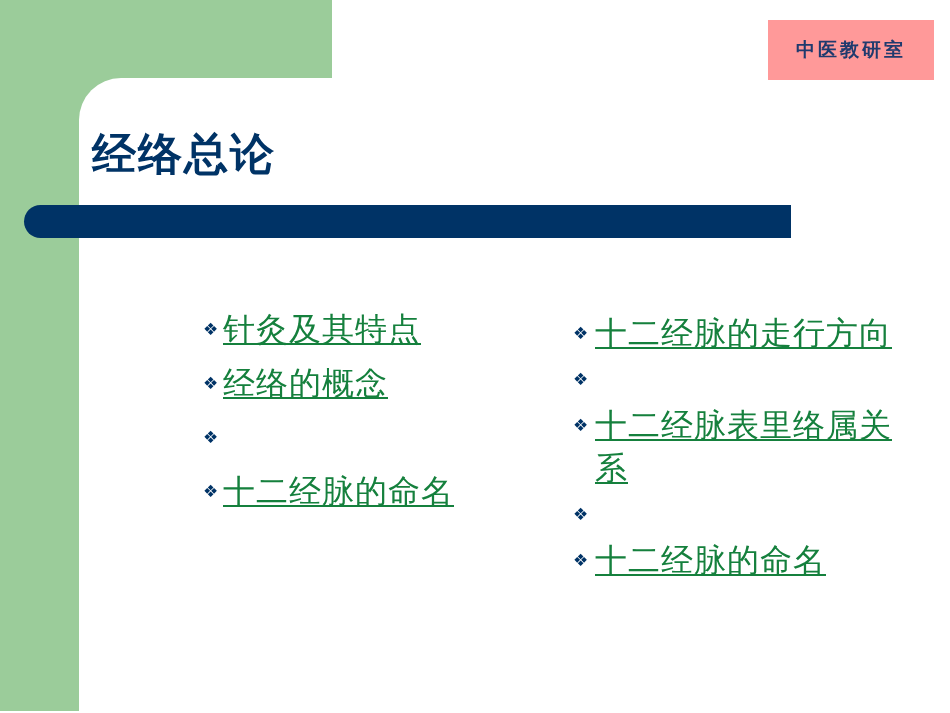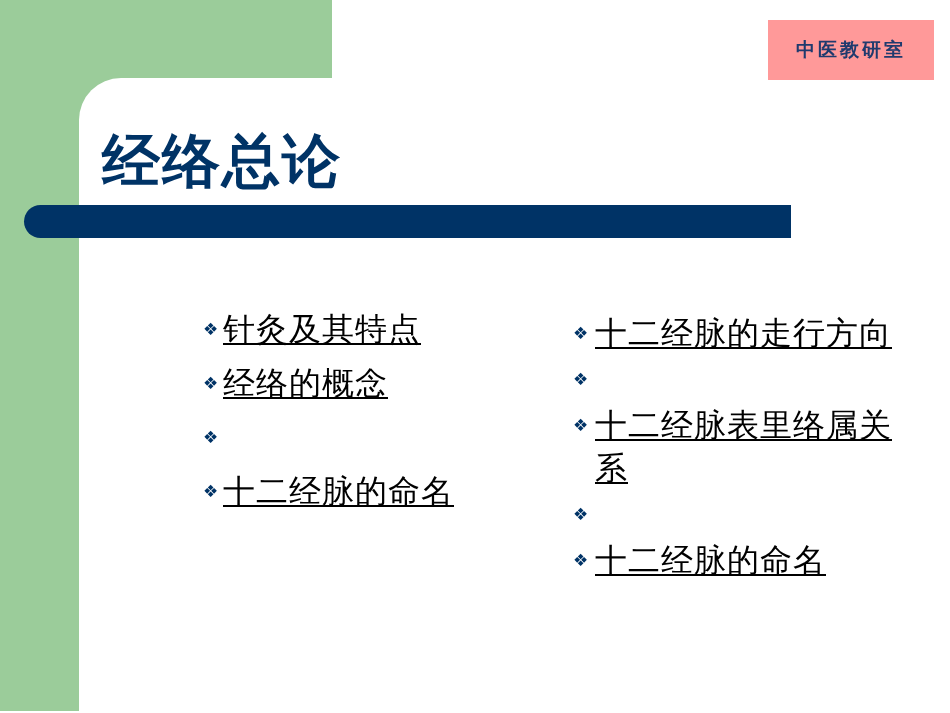--- a/index.html
+++ b/index.html
@@ -29,39 +29,39 @@
       background: #003366; border-radius: 17px 0 0 17px;
     }
     .badge {
       position: absolute; left: 768px; top: 20px; width: 166px; height: 60px;
       background: #ff9999;
       display: flex; align-items: center; justify-content: center;
       color: #1f3a6e; font-size: 19px; font-weight: bold; letter-spacing: 3px;
       font-family: "DejaVu Sans", sans-serif;
     }
     .page-title {
-      position: absolute; left: 102px; top: 132px;
+      position: absolute; left: 92px; top: 132px;
       font-family: "DejaVu Sans", sans-serif; font-weight: bold;
-      font-size: 58px; color: #003366; letter-spacing: 2px; line-height: 1;
+      font-size: 44px; color: #003366; letter-spacing: 2px; line-height: 1;
     }
     .col { position: absolute; }
     .col-left { left: 203px; top: 310px; width: 320px; }
     .col-right { left: 573px; top: 312px; width: 335px; }
     .item {
       display: flex; align-items: flex-start; font-size: 32px; line-height: 38px;
       margin-bottom: 16px;
     }
     .col-right .item { line-height: 43px; margin-bottom: 3px; }
     .bullet {
       color: #003366; font-size: 17px; width: 20px; flex: 0 0 20px;
       line-height: 38px; font-family: "DejaVu Sans", sans-serif;
     }
     .col-right .bullet { line-height: 43px; width: 22px; flex-basis: 22px; }
     .link {
-      color: #000000; text-decoration: underline; text-decoration-thickness: 2px;
+      color: #15803d; text-decoration: underline; text-decoration-thickness: 2px;
       text-underline-offset: 3px; cursor: pointer; letter-spacing: 1px;
     }
   </style>
 </head>
 <body>
 
 <div class="green-top"></div>
 <div class="green-left"></div>
 <div class="green-corner-fill"></div>
 <div class="white-corner"></div>

